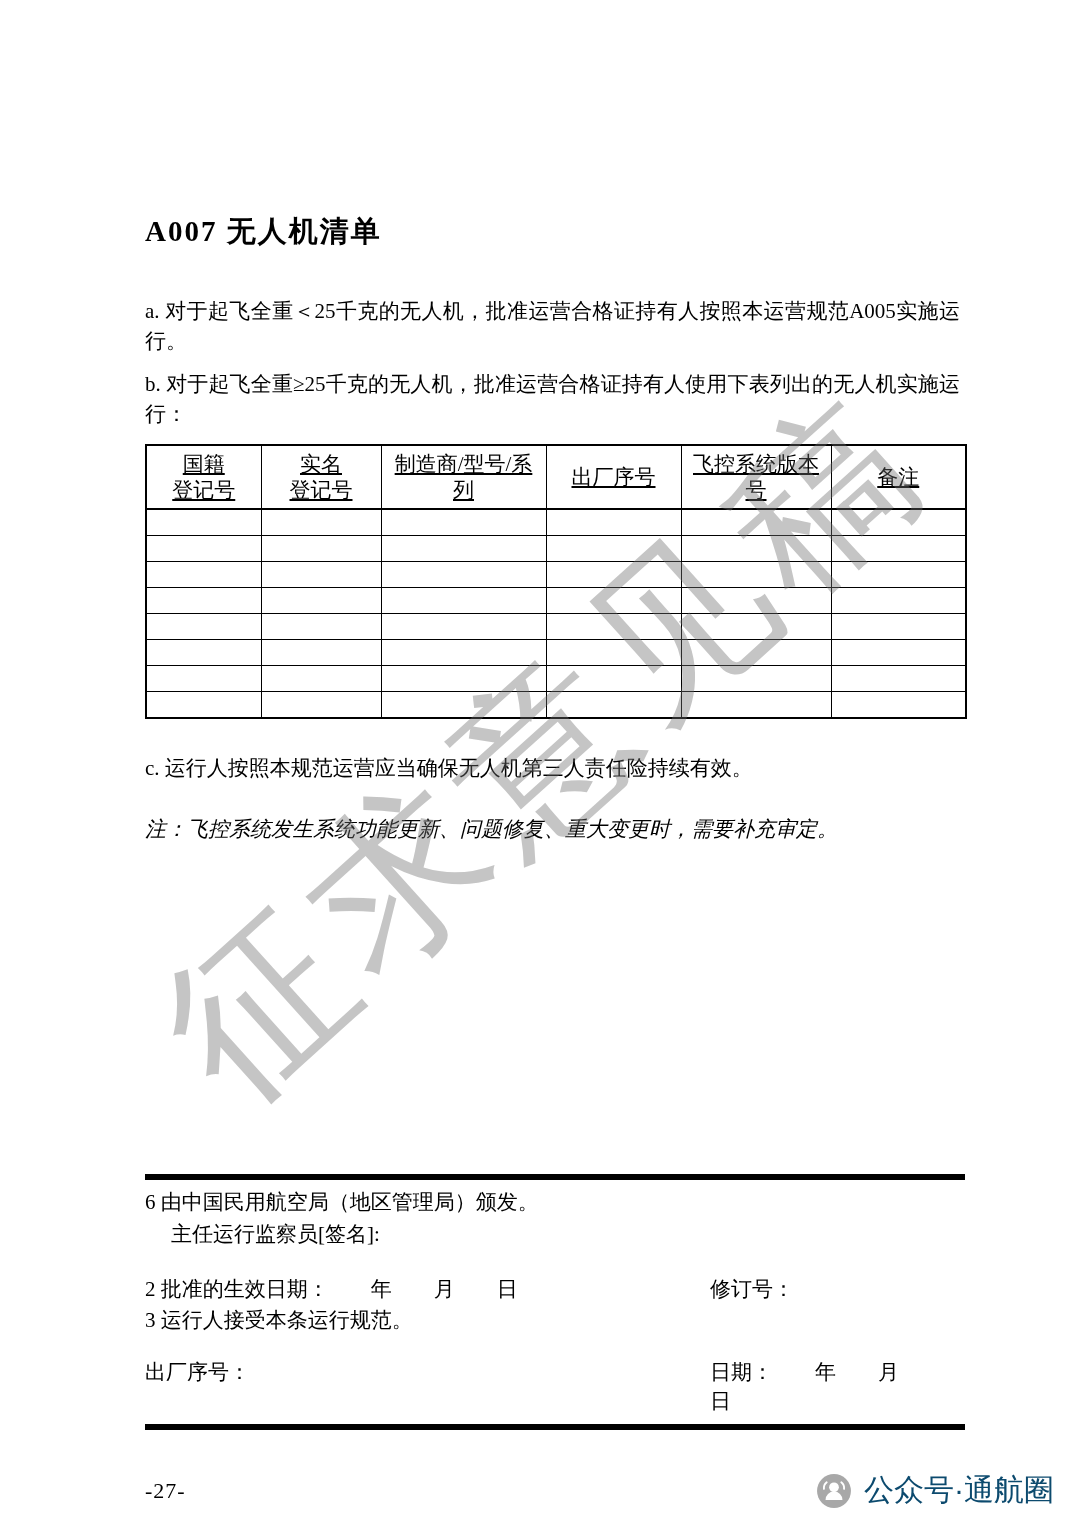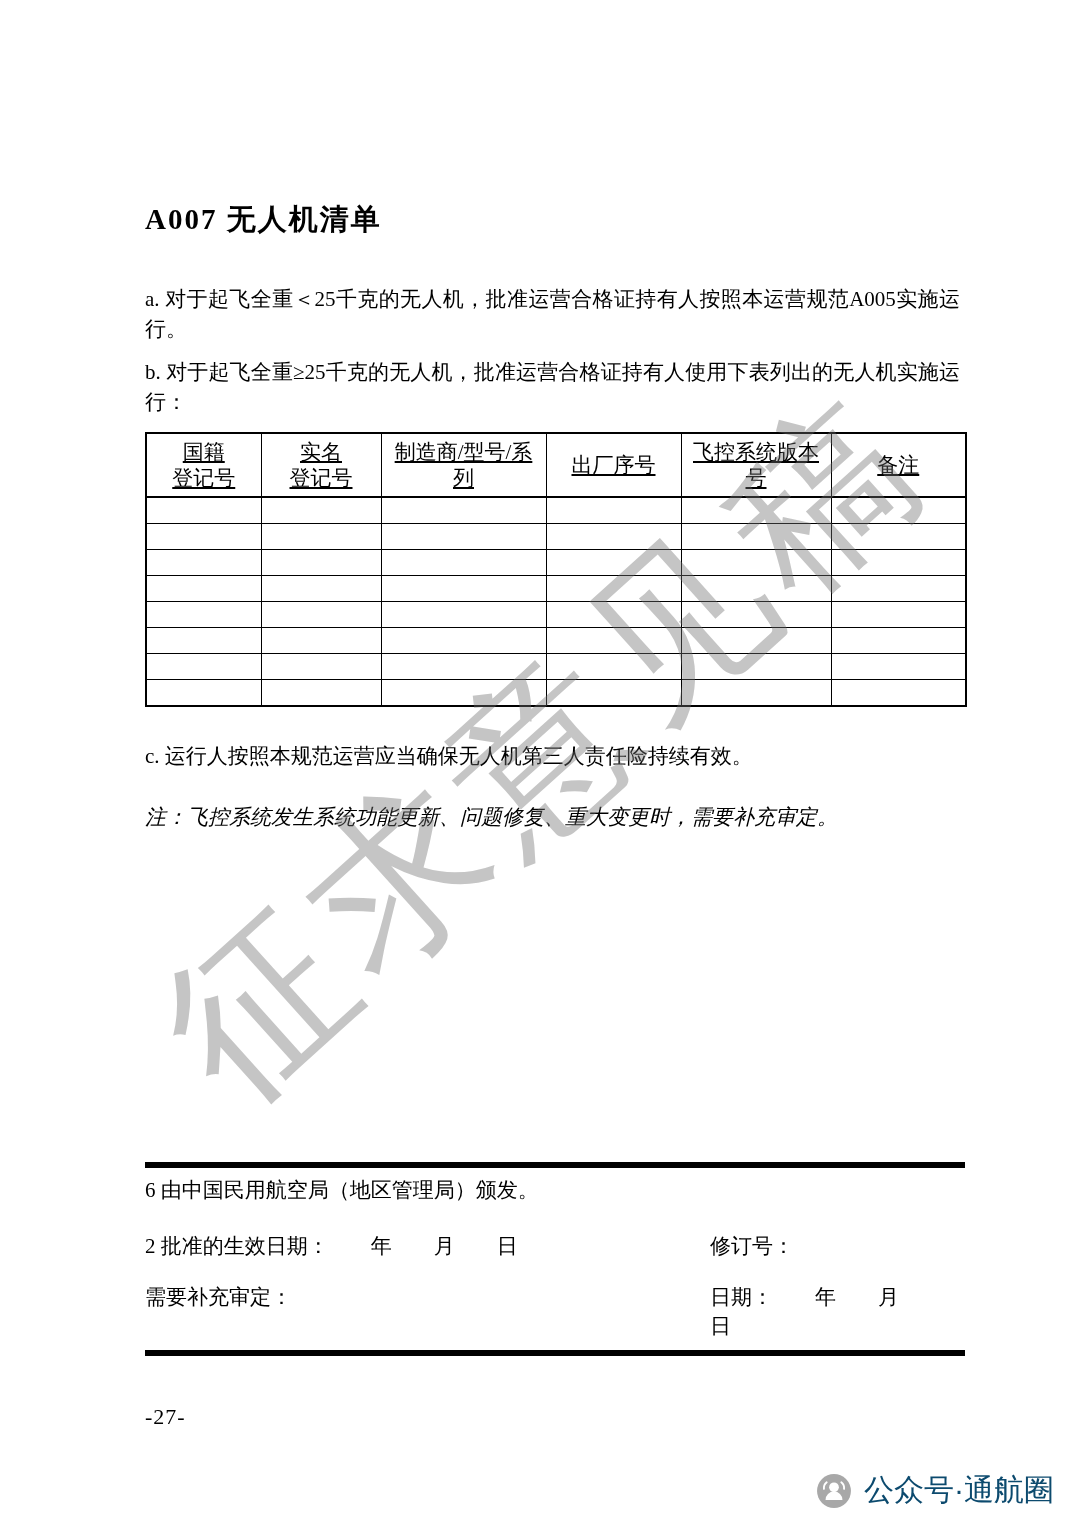--- a/index.html
+++ b/index.html
@@ -4,21 +4,21 @@
 <style>
   html,body { margin:0; padding:0; background:#ffffff; }
   .page {
     position:relative;
     width:1080px; height:1527px;
     background:#ffffff;
     font-family:"Liberation Serif", serif;
     color:#000;
     overflow:hidden;
   }
-  .content { position:absolute; left:145px; top:4px; width:815px; z-index:2; }
+  .content { position:absolute; left:145px; top:16px; width:815px; z-index:2; }
 
   .title {
     font-size:29px; font-weight:bold; letter-spacing:2px;
     margin:196px 0 0 0;
   }
   .body-par {
     font-size:21px; line-height:1.45; margin:0; text-align:justify;
   }
   .par-a { margin-top:44px; }
   .par-b { margin-top:12px; }
@@ -174,26 +174,28 @@
           </tr>
         </tbody>
     </table>
 
     <p class="body-par par-c">c. 运行人按照本规范运营应当确保无人机第三人责任险持续有效。</p>
     <p class="body-par note">注：飞控系统发生系统功能更新、问题修复、重大变更时，需要补充审定。</p>
 
     <div class="footer-block">
       <div class="thick-line"></div>
       <p class="f-line first">6 由中国民用航空局（地区管理局）颁发。</p>
+      <p class="f-line indent">主任运行监察员[签名]:</p>
       <div class="f-row">
         <span class="left">2 批准的生效日期：　　年　　月　　日</span>
         <span class="right">修订号：</span>
       </div>
+      <p class="f-line item3">3 运行人接受本条运行规范。</p>
       <div class="f-row sign">
-        <span class="left">需要补充审定：</span>
+        <span class="left">出厂序号：</span>
         <span class="right">日期：　　年　　月　　日</span>
       </div>
       <div class="thick-line bottom"></div>
     </div>
 
     <p class="page-num">-27-</p>
 
   </div>
 
   <div class="badge">

